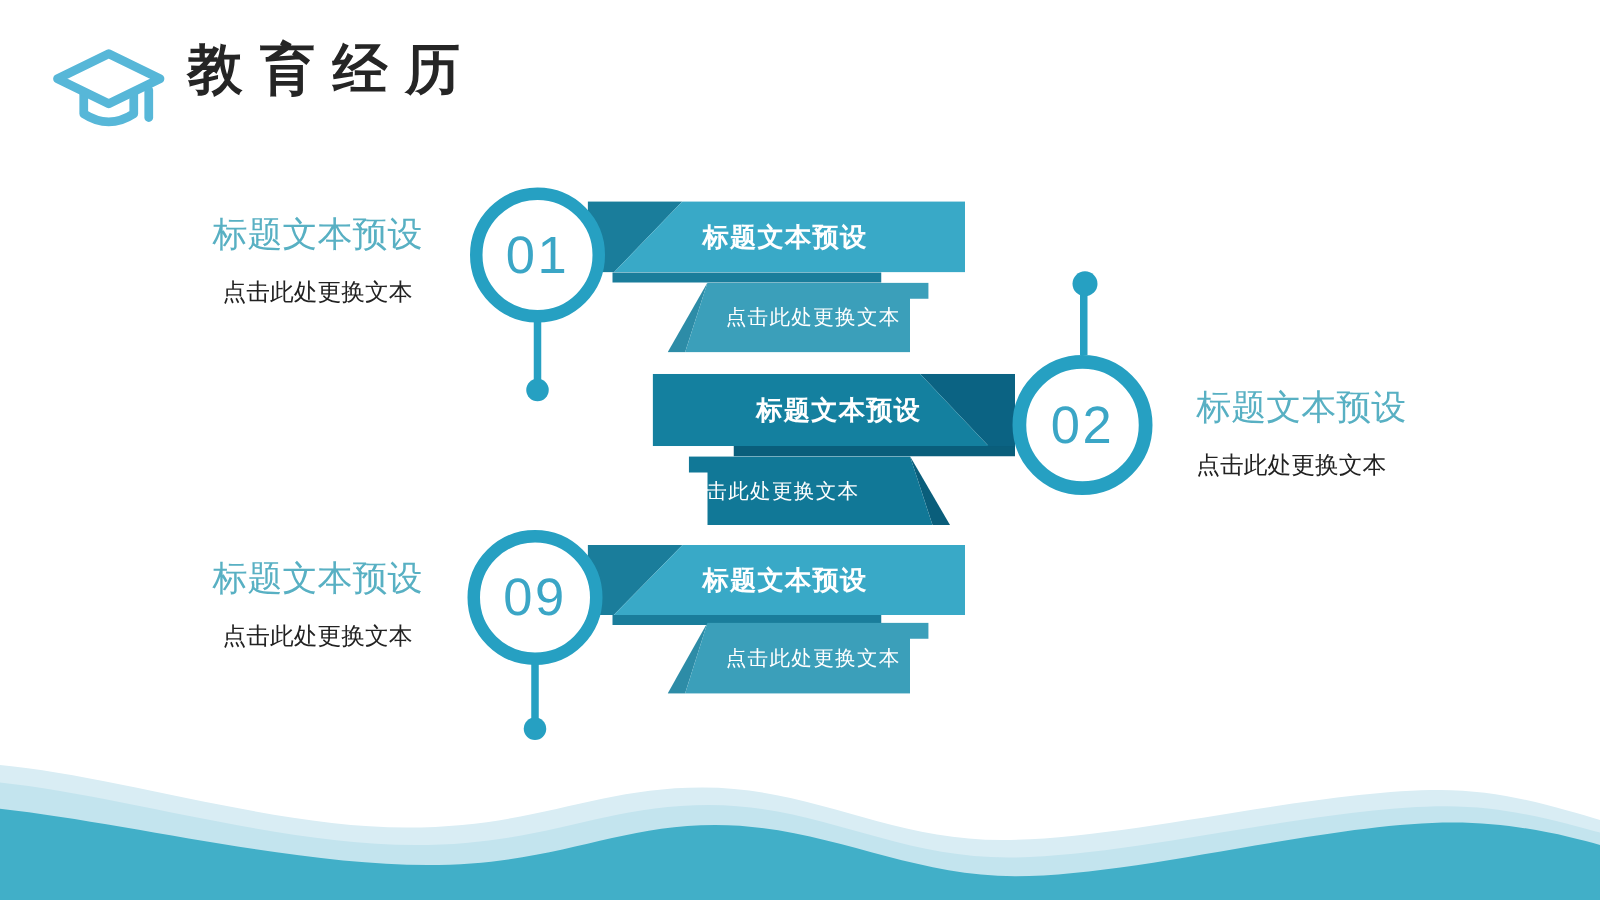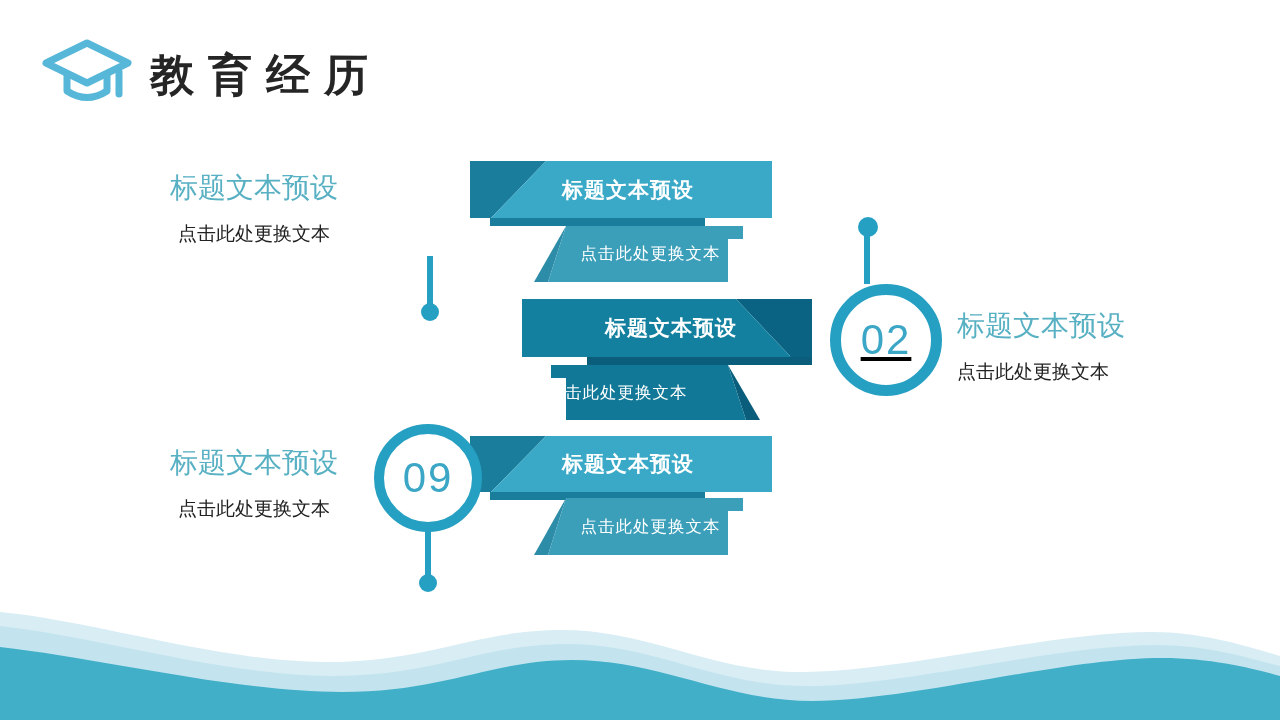--- a/index.html
+++ b/index.html
@@ -3,21 +3,21 @@
 <meta charset="utf-8">
 <style>
   html,body{margin:0;padding:0;background:#888;}
   .slide{
     position:relative;width:1280px;height:720px;background:#ffffff;
     overflow:hidden;font-family:"Liberation Sans","DejaVu Sans",sans-serif;
   }
   
   .hdr-icon{position:absolute;left:40px;top:36px;width:94px;height:70px;}
   .hdr-title{
-    position:absolute;left:150px;top:52px;margin:0;
+    position:absolute;left:150px;top:32px;margin:0;
     font-family:"Liberation Serif","DejaVu Serif",serif;
     font-size:44px;font-weight:600;letter-spacing:14px;line-height:1.1;
     color:var(--heading);white-space:nowrap;
   }
   .circle{
     position:absolute;box-sizing:border-box;background:#fff;border-radius:50%;
     border:10px solid var(--accent);display:flex;align-items:center;justify-content:center;z-index:5;
   }
   .circle .num{
     font-size:42px;font-weight:300;letter-spacing:2px;color:var(--number);line-height:1;
@@ -50,21 +50,21 @@
   .i1-strip{left:490px;top:218px;width:215px;height:8px;background:var(--banner-bright-dark);}
   .i1-sub{left:534px;top:226px;width:209px;height:56px;}
   .i1-sub .fold{background:var(--sub-bright-fold);clip-path:polygon(32px 0,14px 100%,0 100%);}
   .i1-sub .face{background:var(--sub-bright);clip-path:polygon(32px 0,100% 0,100% 13px,194px 13px,194px 100%,14px 100%);}
   .i1-sub .sublabel{padding-left:24px;}
   .i1-stem{left:427px;top:256px;height:50px;}
   .i1-dot{left:421px;top:303px;}
 
   
   .i2-side{left:957px;top:310px;}
-  .i2-circle{left:830px;top:284px;width:112px;height:112px;border-width:11px;text-decoration:underline;}
+  .i2-circle{left:810px;top:284px;width:112px;height:112px;border-width:11px;}
   .i2-banner{left:522px;top:299px;width:290px;height:58px;}
   .i2-banner .fold{background:var(--banner-deep-dark);clip-path:polygon(214px 0,100% 0,100% 100%,269px 100%);}
   .i2-banner .face{background:var(--banner-deep);clip-path:polygon(0 0,214px 0,269px 100%,0 100%);}
   .i2-banner .blabel{padding-left:8px;}
   .i2-strip{left:587px;top:356px;width:225px;height:9px;background:var(--strip-deep);}
   .i2-sub{left:535px;top:365px;width:225px;height:55px;}
   .i2-sub .fold{background:var(--strip-deep);clip-path:polygon(193px 0,100% 100%,211px 100%);}
   .i2-sub .face{background:var(--sub-deep);clip-path:polygon(16px 0,193px 0,211px 100%,31px 100%,31px 13px,16px 13px);}
   .i2-sub .sublabel{padding-right:60px;}
   .i2-stem{left:864px;top:234px;height:50px;}
@@ -110,20 +110,23 @@
     <div class="shape face"></div>
     <span class="blabel">标题文本预设</span>
   </div>
   <div class="strip i1-strip"></div>
   <div class="subbanner i1-sub">
     <div class="shape fold"></div>
     <div class="shape face"></div>
     <span class="sublabel">点击此处更换文本</span>
   </div>
 
+  <div class="circle i1-circle">
+    <span class="num">01</span>
+  </div>
   <div class="stem i1-stem"></div>
   <div class="dot i1-dot"></div>
 
   <div class="side right i2-side">
     <div class="side-title">标题文本预设</div>
     <div class="side-caption">点击此处更换文本</div>
   </div>
 
   <div class="banner i2-banner">
     <div class="shape fold"></div>

